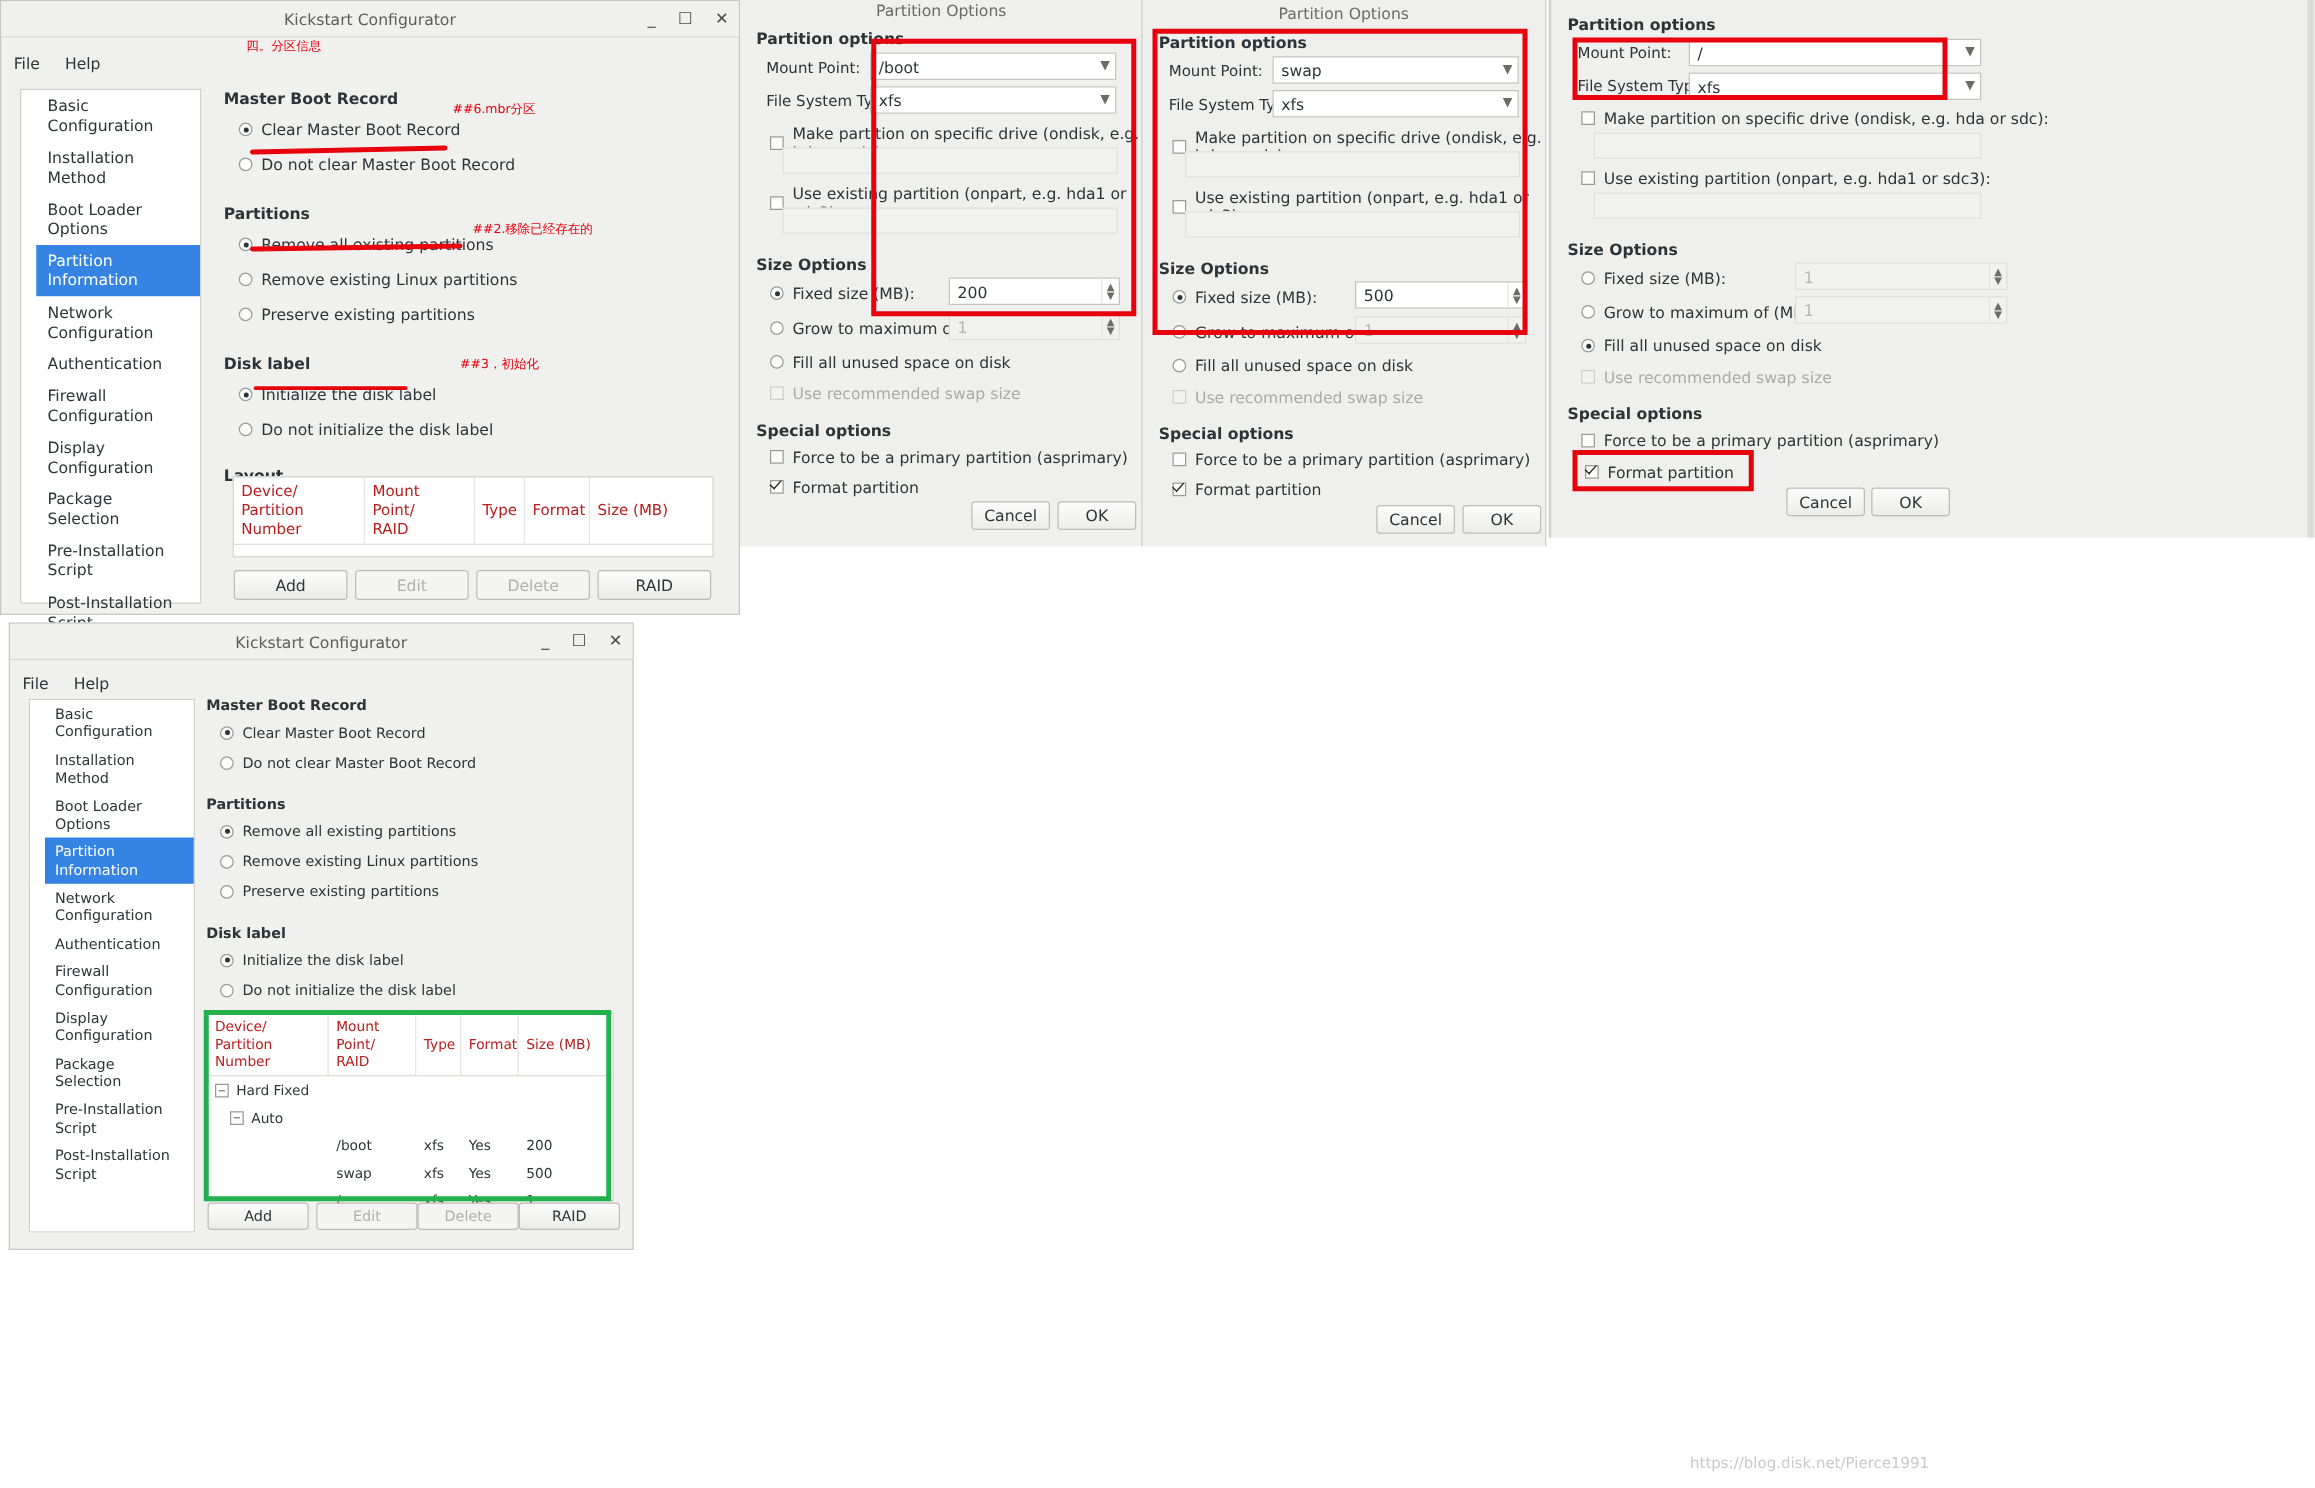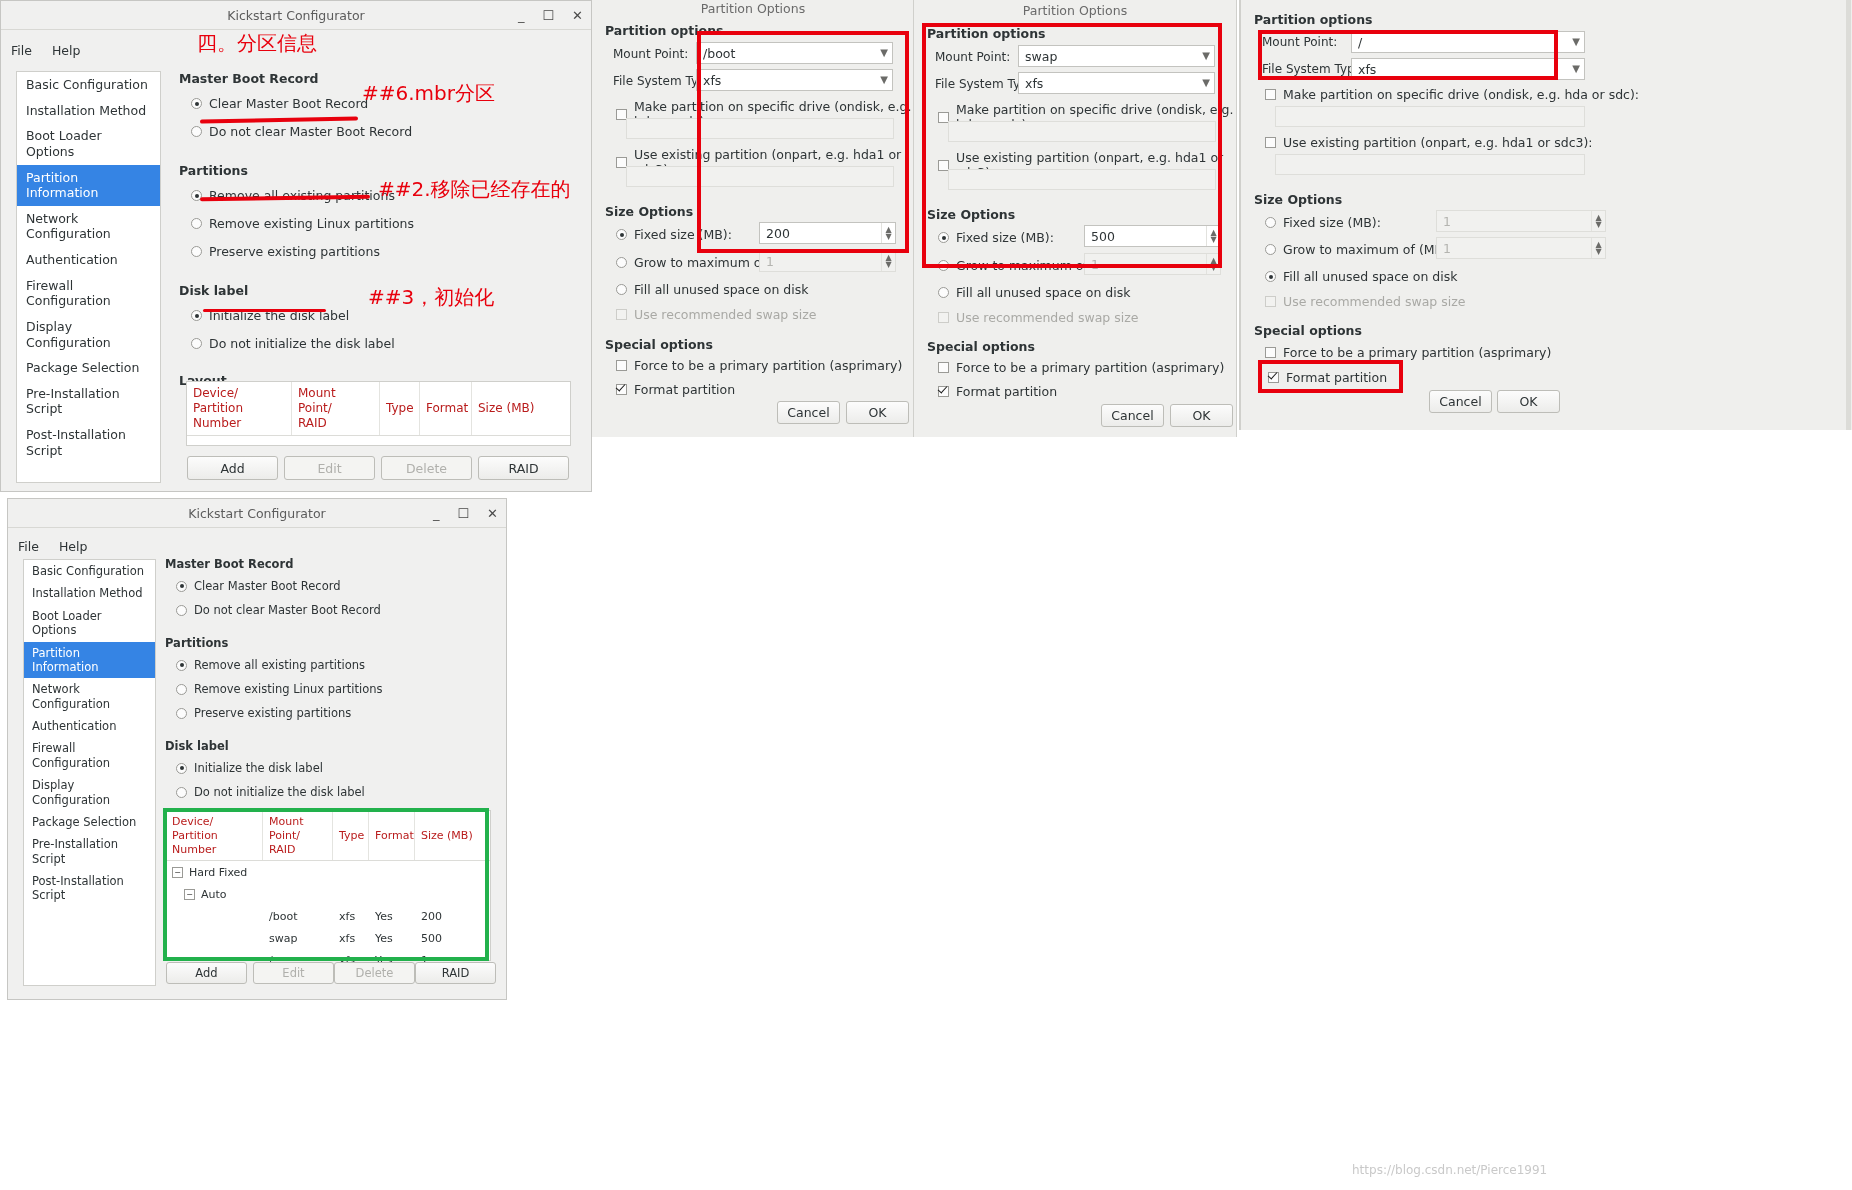--- a/index.html
+++ b/index.html
@@ -15,21 +15,21 @@
   .win{position:absolute;background:#f0f0ef;border:1px solid #c6c6c3;box-sizing:border-box;}
   .titlebar{height:28px;background:#f0f0ef;border-bottom:1px solid #d8d8d4;
             display:flex;align-items:center;justify-content:center;position:relative;}
   .titlebar .title{font-size:12.5px;color:#5c5c5c;}
   .winbtns{position:absolute;right:8px;top:0;height:28px;display:flex;align-items:center;gap:18px;color:#4a4a4a;}
   .winbtns span{font-size:13px;line-height:1;cursor:pointer;}
   .menubar{height:24px;display:flex;align-items:center;gap:20px;padding-left:10px;font-size:12.5px;color:#2e3436;}
   .menubar span{cursor:default;}
 
   .listbox{background:#ffffff;border:1px solid #cfcfcb;box-sizing:border-box;}
-  .listitem{padding:5px 9px;font-size:12.5px;color:#2e3436;line-height:1.25;cursor:default;}
+  .listitem{padding:5px 9px;font-size:12.5px;color:#2e3436;line-height:1.25;cursor:default;margin-left:12px;}
   .listitem.sel{background:#3584e4;color:#ffffff;}
 
   .grouphdr{font-weight:bold;font-size:12.5px;color:#2e3436;}
 
   .radio-row,.check-row{display:flex;align-items:center;gap:7px;font-size:12.5px;color:#2e3436;}
   .radio{width:11px;height:11px;border-radius:50%;border:1px solid #9a9a96;background:#fcfcfc;
          box-sizing:border-box;flex:none;position:relative;}
   .radio.on::after{content:"";position:absolute;left:50%;top:50%;width:4px;height:4px;
          margin:-2px 0 0 -2px;border-radius:50%;background:#2e3436;}
   .chk{width:11px;height:11px;border:1px solid #9a9a96;background:#fcfcfc;box-sizing:border-box;
@@ -64,21 +64,21 @@
   .tbl{background:#ffffff;border:1px solid #cfcfcb;box-sizing:border-box;font-size:12px;}
   .thead{display:flex;border-bottom:1px solid #dcdcd8;}
   .th{padding:4px 6px;color:#b91c1c;line-height:1.25;box-sizing:border-box;border-right:1px solid #e4e4e0;}
   .th:last-child{border-right:none;}
   .trow{display:flex;align-items:center;height:22px;}
   .td{padding:0 6px;box-sizing:border-box;color:#2e3436;}
   .tree-tog{display:inline-flex;align-items:center;justify-content:center;width:9px;height:9px;
       border:1px solid #9a9a96;background:#fff;font-size:8px;line-height:7px;color:#3a3a38;margin-right:6px;}
 
   
-  .ann{color:#e8000d;font-size:20px;font-family:"DejaVu Sans","Liberation Sans",sans-serif;white-space:nowrap;}
+  .ann{color:#e8000d;font-size:10px;font-family:"DejaVu Sans","Liberation Sans",sans-serif;white-space:nowrap;}
   .redbox{position:absolute;border:4px solid #e8000d;box-sizing:border-box;pointer-events:none;}
   .greenbox{position:absolute;border:4px solid #22b14c;box-sizing:border-box;pointer-events:none;}
   .redline{position:absolute;background:#e8000d;height:4px;border-radius:2px;}
   .redline.thin{height:2.5px;}
   .watermark{position:absolute;color:#c9c9c9;font-size:12px;}
   .dlgtitle{position:absolute;width:100%;text-align:center;font-size:12.5px;color:#6a6a6a;}
   .vsep{position:absolute;width:1px;background:#d0d0cc;}
 </style>
 </head>
 <body>
@@ -533,13 +533,13 @@
   </div>
 
   <div class="btn abs" style="left:158px;top:463px;width:81px;height:22px;font-size:11.5px;">Add</div>
   <div class="btn abs disabled" style="left:245px;top:463px;width:81px;height:22px;font-size:11.5px;">Edit</div>
   <div class="btn abs disabled" style="left:326px;top:463px;width:81px;height:22px;font-size:11.5px;">Delete</div>
   <div class="btn abs" style="left:407px;top:463px;width:81px;height:22px;font-size:11.5px;">RAID</div>
 </div>
 
 <div class="greenbox" style="left:163px;top:808px;width:326px;height:153px;"></div>
 
-<div class="watermark" style="left:1352px;top:1163px;">https://blog.csdn.net/Pierce1991</div>
+<div class="watermark" style="left:1352px;top:1163px;">https://blog.disk.net/Pierce1991</div>
 
 </body></html>

